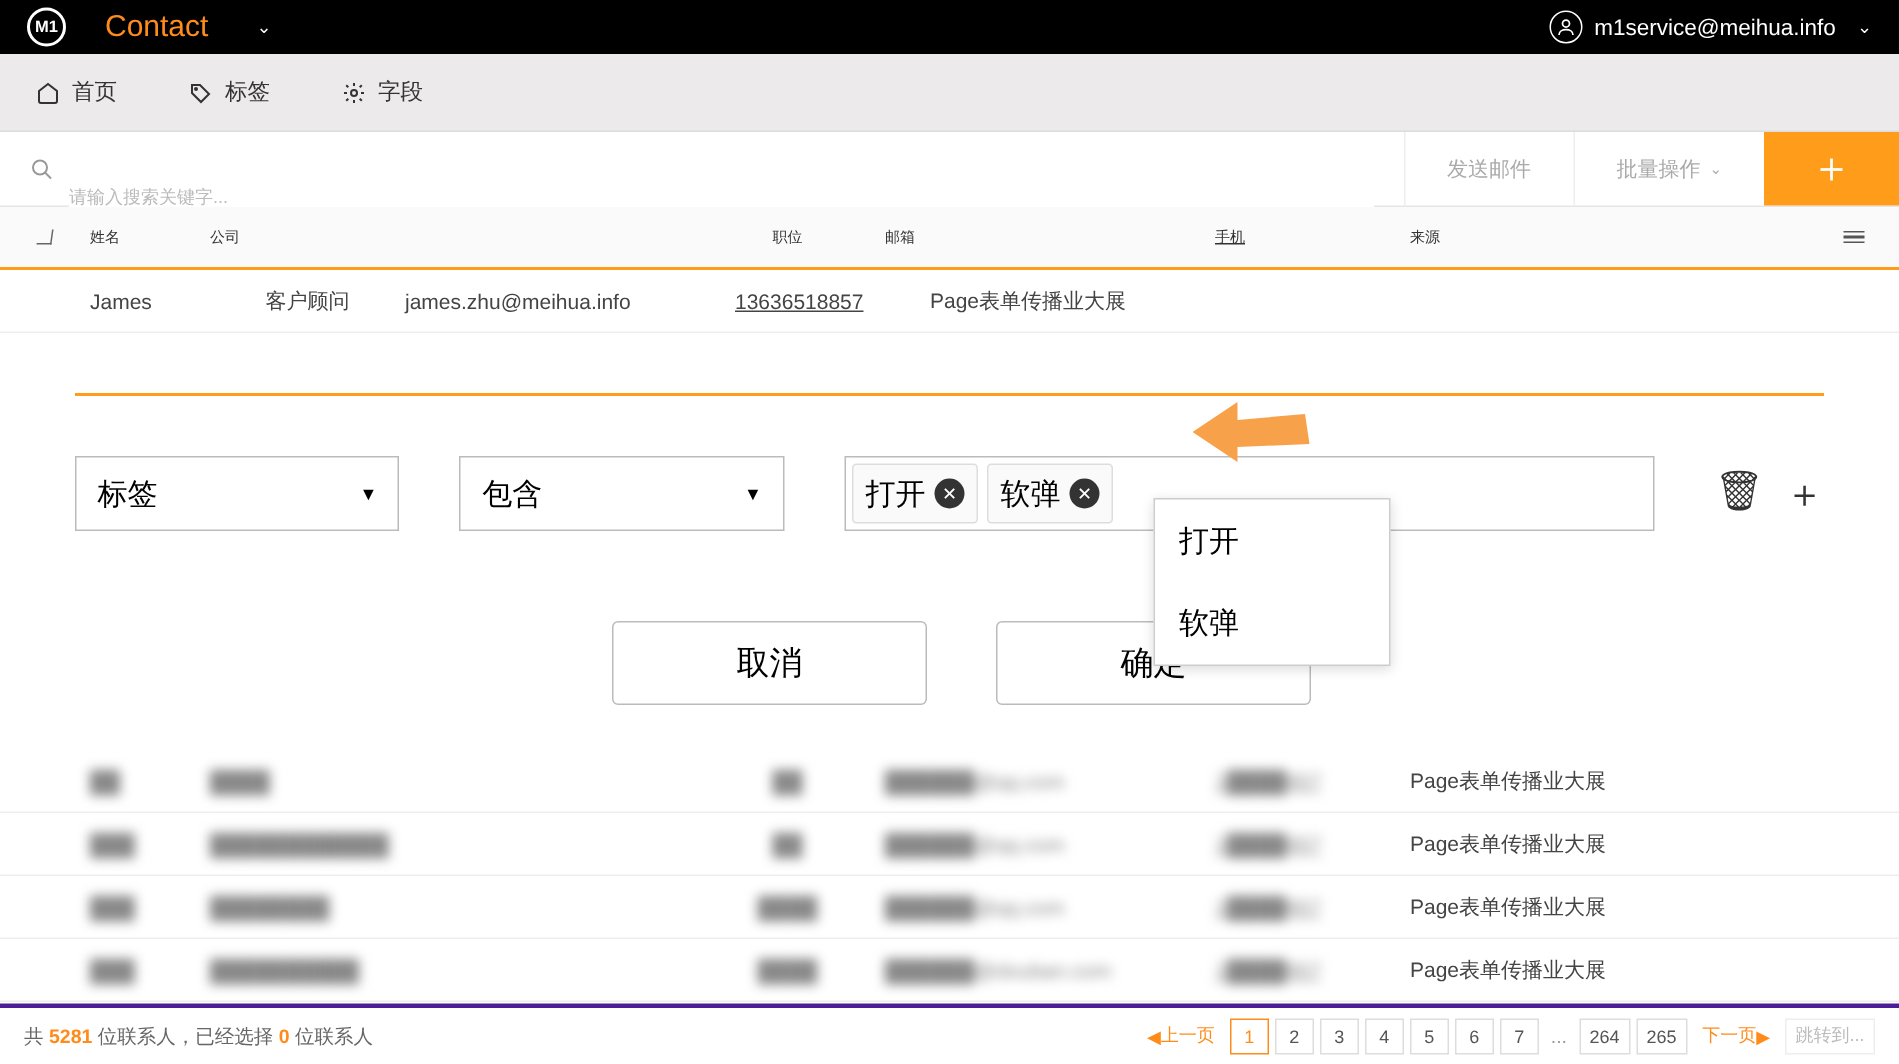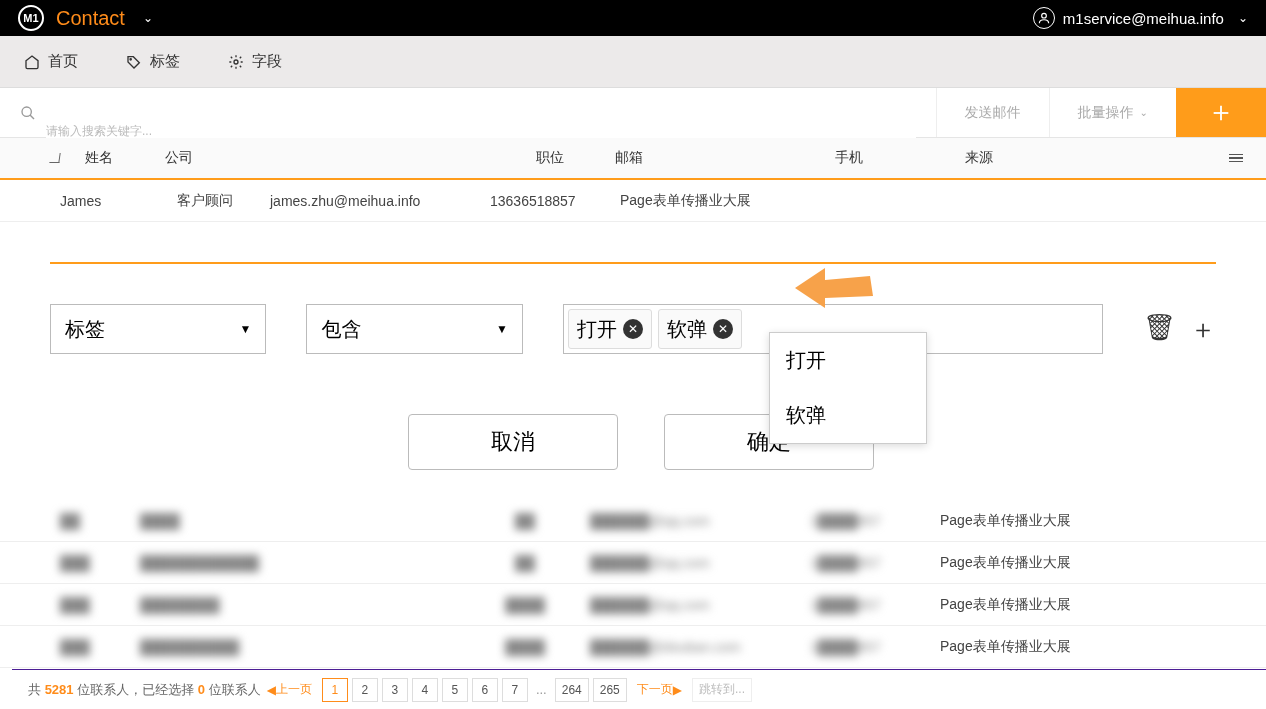--- a/index.html
+++ b/index.html
@@ -1,20 +1,20 @@
 <!DOCTYPE html>
 <html><head>
 <meta charset="utf-8">
 <style>
 * { margin: 0; padding: 0; box-sizing: border-box; font-family: "Microsoft YaHei", Arial, sans-serif; }
 body { width: 1266px; height: 709px; background: #fff; overflow: hidden; position: relative; }
 
 
 .topbar { height: 36px; background: #000; display: flex; align-items: center; padding: 0 18px; justify-content: space-between; }
-.topbar-left { display: flex; align-items: center; gap: 12px; }
+.topbar-left { display: flex; align-items: center; gap: 26px; }
 .logo { width: 26px; height: 26px; border: 2px solid #fff; border-radius: 50%; display: flex; align-items: center; justify-content: center; color: #fff; font-size: 11px; font-weight: bold; }
 .app-name { color: #ff8c1a; font-size: 20px; }
 .chev { color: #fff; font-size: 12px; margin-left: 6px; }
 .topbar-right { display: flex; align-items: center; gap: 8px; color: #fff; font-size: 15px; }
 .user-icon { width: 22px; height: 22px; border: 1.5px solid #fff; border-radius: 50%; display: flex; align-items: center; justify-content: center; }
 .user-icon svg { width: 14px; height: 14px; }
 
 
 .navtabs { height: 52px; background: #eceaea; display: flex; align-items: stretch; border-bottom: 1px solid #ddd; }
 .navtab { display: flex; align-items: center; gap: 8px; padding: 0 24px; font-size: 15px; color: #333; cursor: pointer; }
@@ -27,28 +27,28 @@
 .search-area svg { width: 16px; height: 16px; stroke: #999; }
 .search-input { border: none; outline: none; font-size: 12px; flex: 1; color: #7f1d1d; margin-top: 36px; }
 .search-input::placeholder { color: #bbb; }
 .tool-btn { display: flex; align-items: center; padding: 0 28px; font-size: 14px; color: #aaa; border-left: 1px solid #eee; cursor: pointer; }
 .tool-btn .chev-sm { font-size: 10px; margin-left: 6px; }
 .add-btn { width: 90px; background: #ff9c1a; display: flex; align-items: center; justify-content: center; cursor: pointer; }
 .add-btn svg { width: 22px; height: 22px; stroke: #fff; }
 
 
 .table { width: 100%; }
-.thead { display: flex; height: 42px; border-bottom: 2px solid #ff9c1a; background: #fafafa; align-items: center; font-size: 14px; color: #333; padding-left: 25px; }
+.thead { display: flex; height: 42px; border-bottom: 2px solid #ff9c1a; background: #fafafa; align-items: center; font-size: 10px; color: #333; }
 .trow { display: flex; height: 42px; border-bottom: 1px solid #eee; align-items: center; font-size: 14px; color: #444; }
 .c-check { width: 60px; display:flex; align-items:center; justify-content:center; }
 .c-name { width: 80px; }
 .c-company { width: 320px; }
 .c-position { width: 130px; text-align: center; }
 .c-email { width: 220px; }
-.c-phone { width: 130px; }
+.c-phone { width: 130px; text-decoration: underline; }
 .c-source { flex: 1; }
 .c-end { width: 60px; text-align:center; }
 .blurred { filter: blur(4px); color:#888; }
 
 
 .filter-panel { margin: 20px 50px 0 50px; padding: 20px 0 30px 0; position: relative; }
 .filter-divider { height: 2px; background: #ff9c1a; margin-bottom: 40px; }
 .filter-row { display: flex; align-items: center; gap: 40px; }
 .dropdown { width: 220px; height: 50px; border: 1px solid #bbb; display: flex; align-items: center; justify-content: space-between; padding: 0 14px; font-size: 20px; background:#fff; cursor:pointer; }
 .dropdown .tri { font-size: 12px; }
@@ -62,21 +62,21 @@
 .big-btn { width: 210px; height: 56px; border: 1px solid #bbb; border-radius: 4px; display:flex; align-items:center; justify-content:center; font-size: 22px; background:#fff; cursor:pointer;margin-left:16px; }
 
 
 .dd-menu { position: absolute; left: 769px; top: 332px; width: 158px; background:#fff; border:1px solid #ccc; box-shadow: 0 2px 8px rgba(0,0,0,0.15); z-index:10; }
 .dd-item { padding: 14px 16px; font-size: 20px; cursor:pointer; }
 
 
 .arrow { position:absolute; left: 795px; top: 258px; z-index:5; }
 
 
-.footer { position:absolute; bottom:0; left:12px; right:0; height:40px; border-top:1px solid #4c1d95; display:flex; align-items:center; justify-content:flex-start; padding:0 16px; font-size:13px; background:#fff; }
+.footer { position:absolute; bottom:0; left:0; right:0; height:40px; border-top:3px solid #4c1d95; display:flex; align-items:center; justify-content:space-between; padding:0 16px; font-size:13px; background:#fff; }
 .footer-left { color:#666; }
 .footer-left .num1 { color:#ff8c1a; font-weight:bold; }
 .footer-left .num2 { color:#ff8c1a; font-weight:bold; }
 .pagination { display:flex; align-items:center; gap:4px; }
 .page-btn { min-width:26px; height:24px; border:1px solid #ddd; display:flex; align-items:center; justify-content:center; padding:0 6px; font-size:12px; cursor:pointer; color:#555; background:#fff; }
 .page-btn.active { border-color:#ff8c1a; color:#ff8c1a; }
 .page-btn.nav { color:#ff8c1a; border:none; }
 .page-btn.jump { color:#bbb; border:1px solid #eee; }
 .page-dots { padding:0 4px; color:#999; }
 

